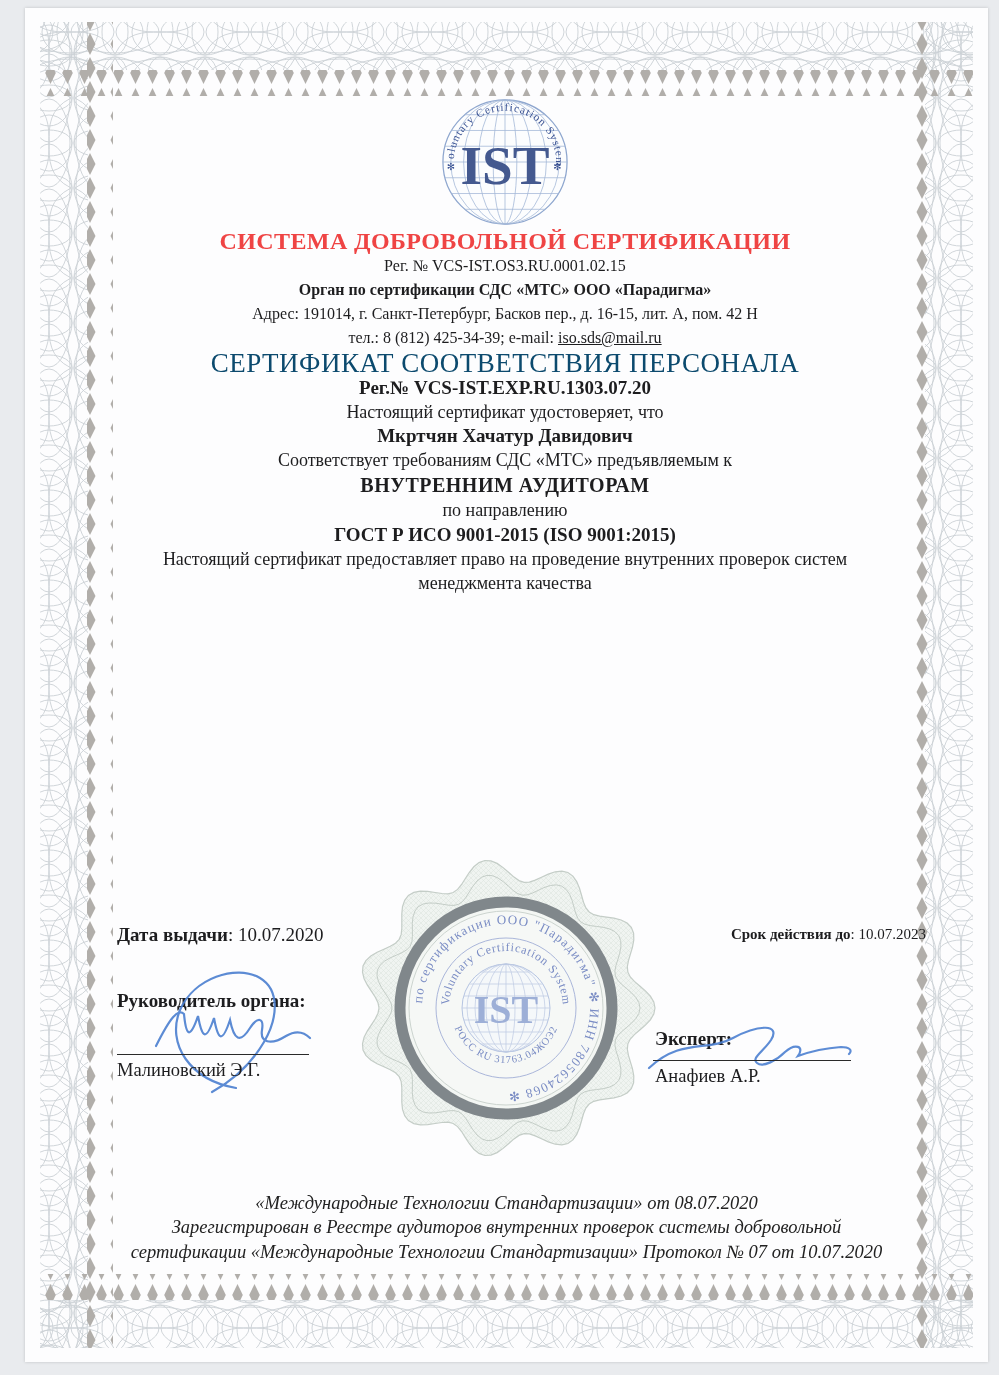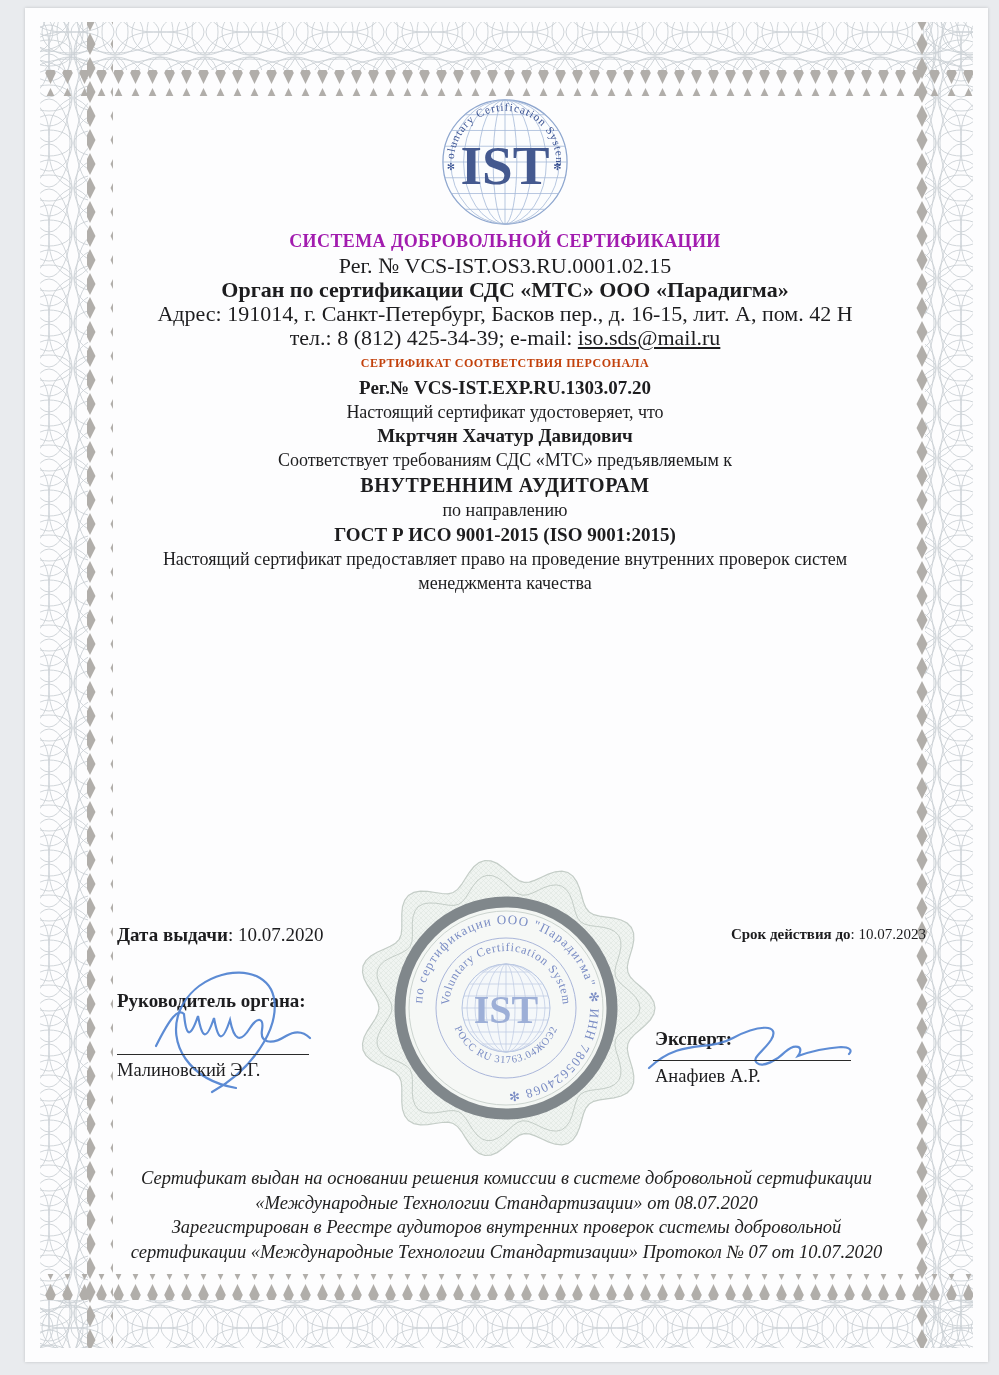--- a/index.html
+++ b/index.html
@@ -16,26 +16,26 @@
     background:#fdfdfe;
     box-shadow:0 0 3px rgba(0,0,0,.18);
   }
   .border-svg{position:absolute;left:0;top:0;z-index:0;pointer-events:none;}
   .content{
     position:absolute;left:95px;top:88px;width:770px;
     text-align:center;z-index:2;
   }
   .content p, .content h1, .content h2{margin:0;}
   .logo-svg{display:block;margin:0 auto;}
-  .sys-title{font-size:18px;font-weight:bold;line-height:26px;letter-spacing:.4px;color:#a21caf;margin-top:6px;}
+  .sys-title{font-size:24px;font-weight:bold;line-height:26px;letter-spacing:.4px;color:#ef4444;margin-top:6px;}
   .reg-note{font-size:18px;line-height:24px;margin-top:2px;}
-  .org-block{font-size:22px;line-height:24px;margin-top:16px;}
+  .org-block{font-size:16px;line-height:24px;margin-top:16px;}
   .org-bold{font-weight:bold;}
   .email{text-decoration:underline;}
-  .cert-title{font-size:12px;font-weight:bold;letter-spacing:.5px;line-height:26px;margin-top:18px;color:#c2410c;}
+  .cert-title{font-size:27px;font-weight:normal;letter-spacing:.5px;line-height:26px;margin-top:18px;color:#0c4a6e;}
   .cert-reg{font-size:19px;font-weight:bold;margin-top:22px;line-height:24px;}
   .attest{font-size:18px;margin-top:24px;line-height:24px;}
   .holder{font-size:19px;font-weight:bold;margin-top:24px;line-height:24px;}
   .conform{font-size:18px;margin-top:22px;line-height:24px;}
   .role{font-size:20px;font-weight:bold;letter-spacing:.5px;margin-top:24px;line-height:26px;}
   .direction{font-size:18px;line-height:24px;margin-top:22px;}
   .standard{font-size:19px;font-weight:bold;line-height:25px;}
   .rights{font-size:18px;line-height:24px;}
   .issue{position:absolute;left:0;top:0;width:963px;height:1354px;z-index:3;pointer-events:none;}
   .lbl{font-weight:bold;}
@@ -236,19 +236,19 @@
     <svg class="sig-svg sig-right" width="240" height="80" viewBox="0 0 240 80">
       <g fill="none" stroke="#4b7fd0" stroke-width="2.2" stroke-linecap="round" opacity="0.9">
         <path d="M12,62 C44,32 70,46 96,32 C122,18 144,18 134,34 C126,46 114,52 120,57 C126,62 140,54 148,46 C158,37 168,40 161,50 C172,46 190,42 204,41 C212,41 216,44 212,48"></path>
       </g>
     </svg>
     <div class="sigline sigline-right"></div>
     <div class="signame signame-right">Анафиев А.Р.</div>
   </div>
 
   <div class="footer">
-    <span>Сертификат выдан на основании решения комиссии в системе добровольной сертификации</span><br>
+    <br>
     <span>«Международные Технологии Стандартизации» от 08.07.2020</span><br>
     <span>Зарегистрирован в Реестре аудиторов внутренних проверок системы добровольной</span><br>
     <span>сертификации «Международные Технологии Стандартизации» Протокол № 07 от 10.07.2020</span>
   </div>
 
 </div>
 
 </body></html>

